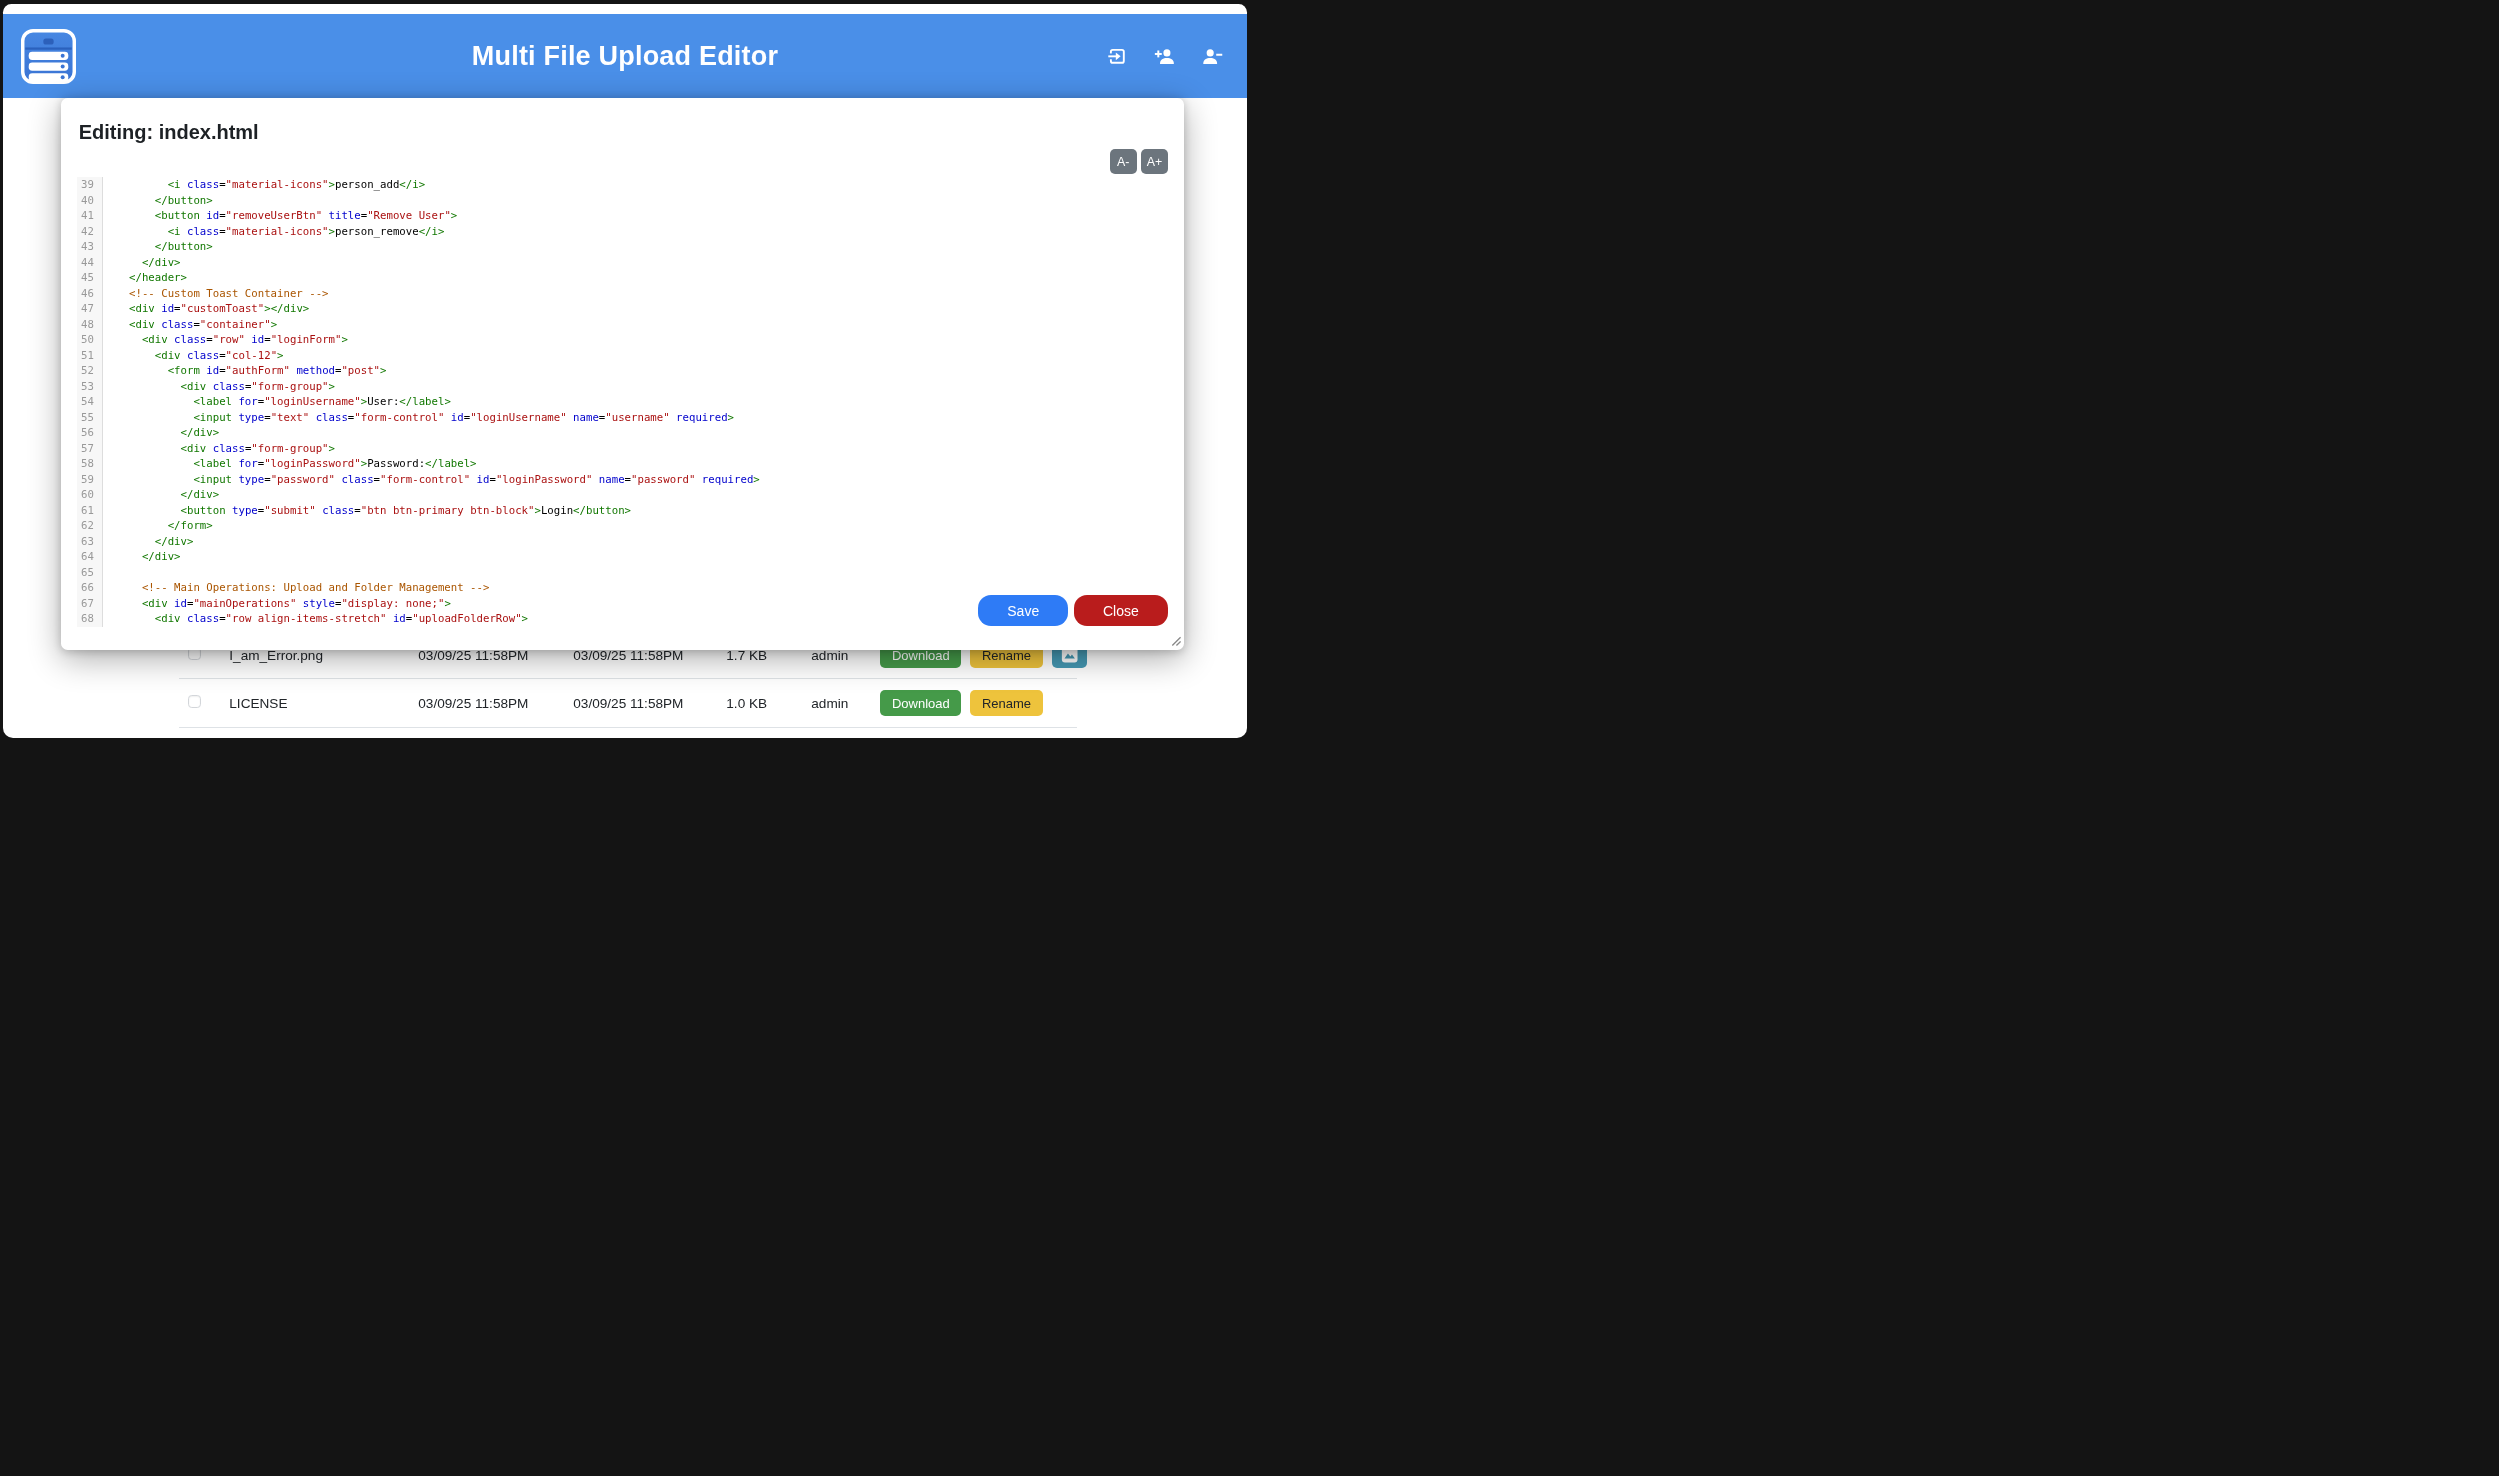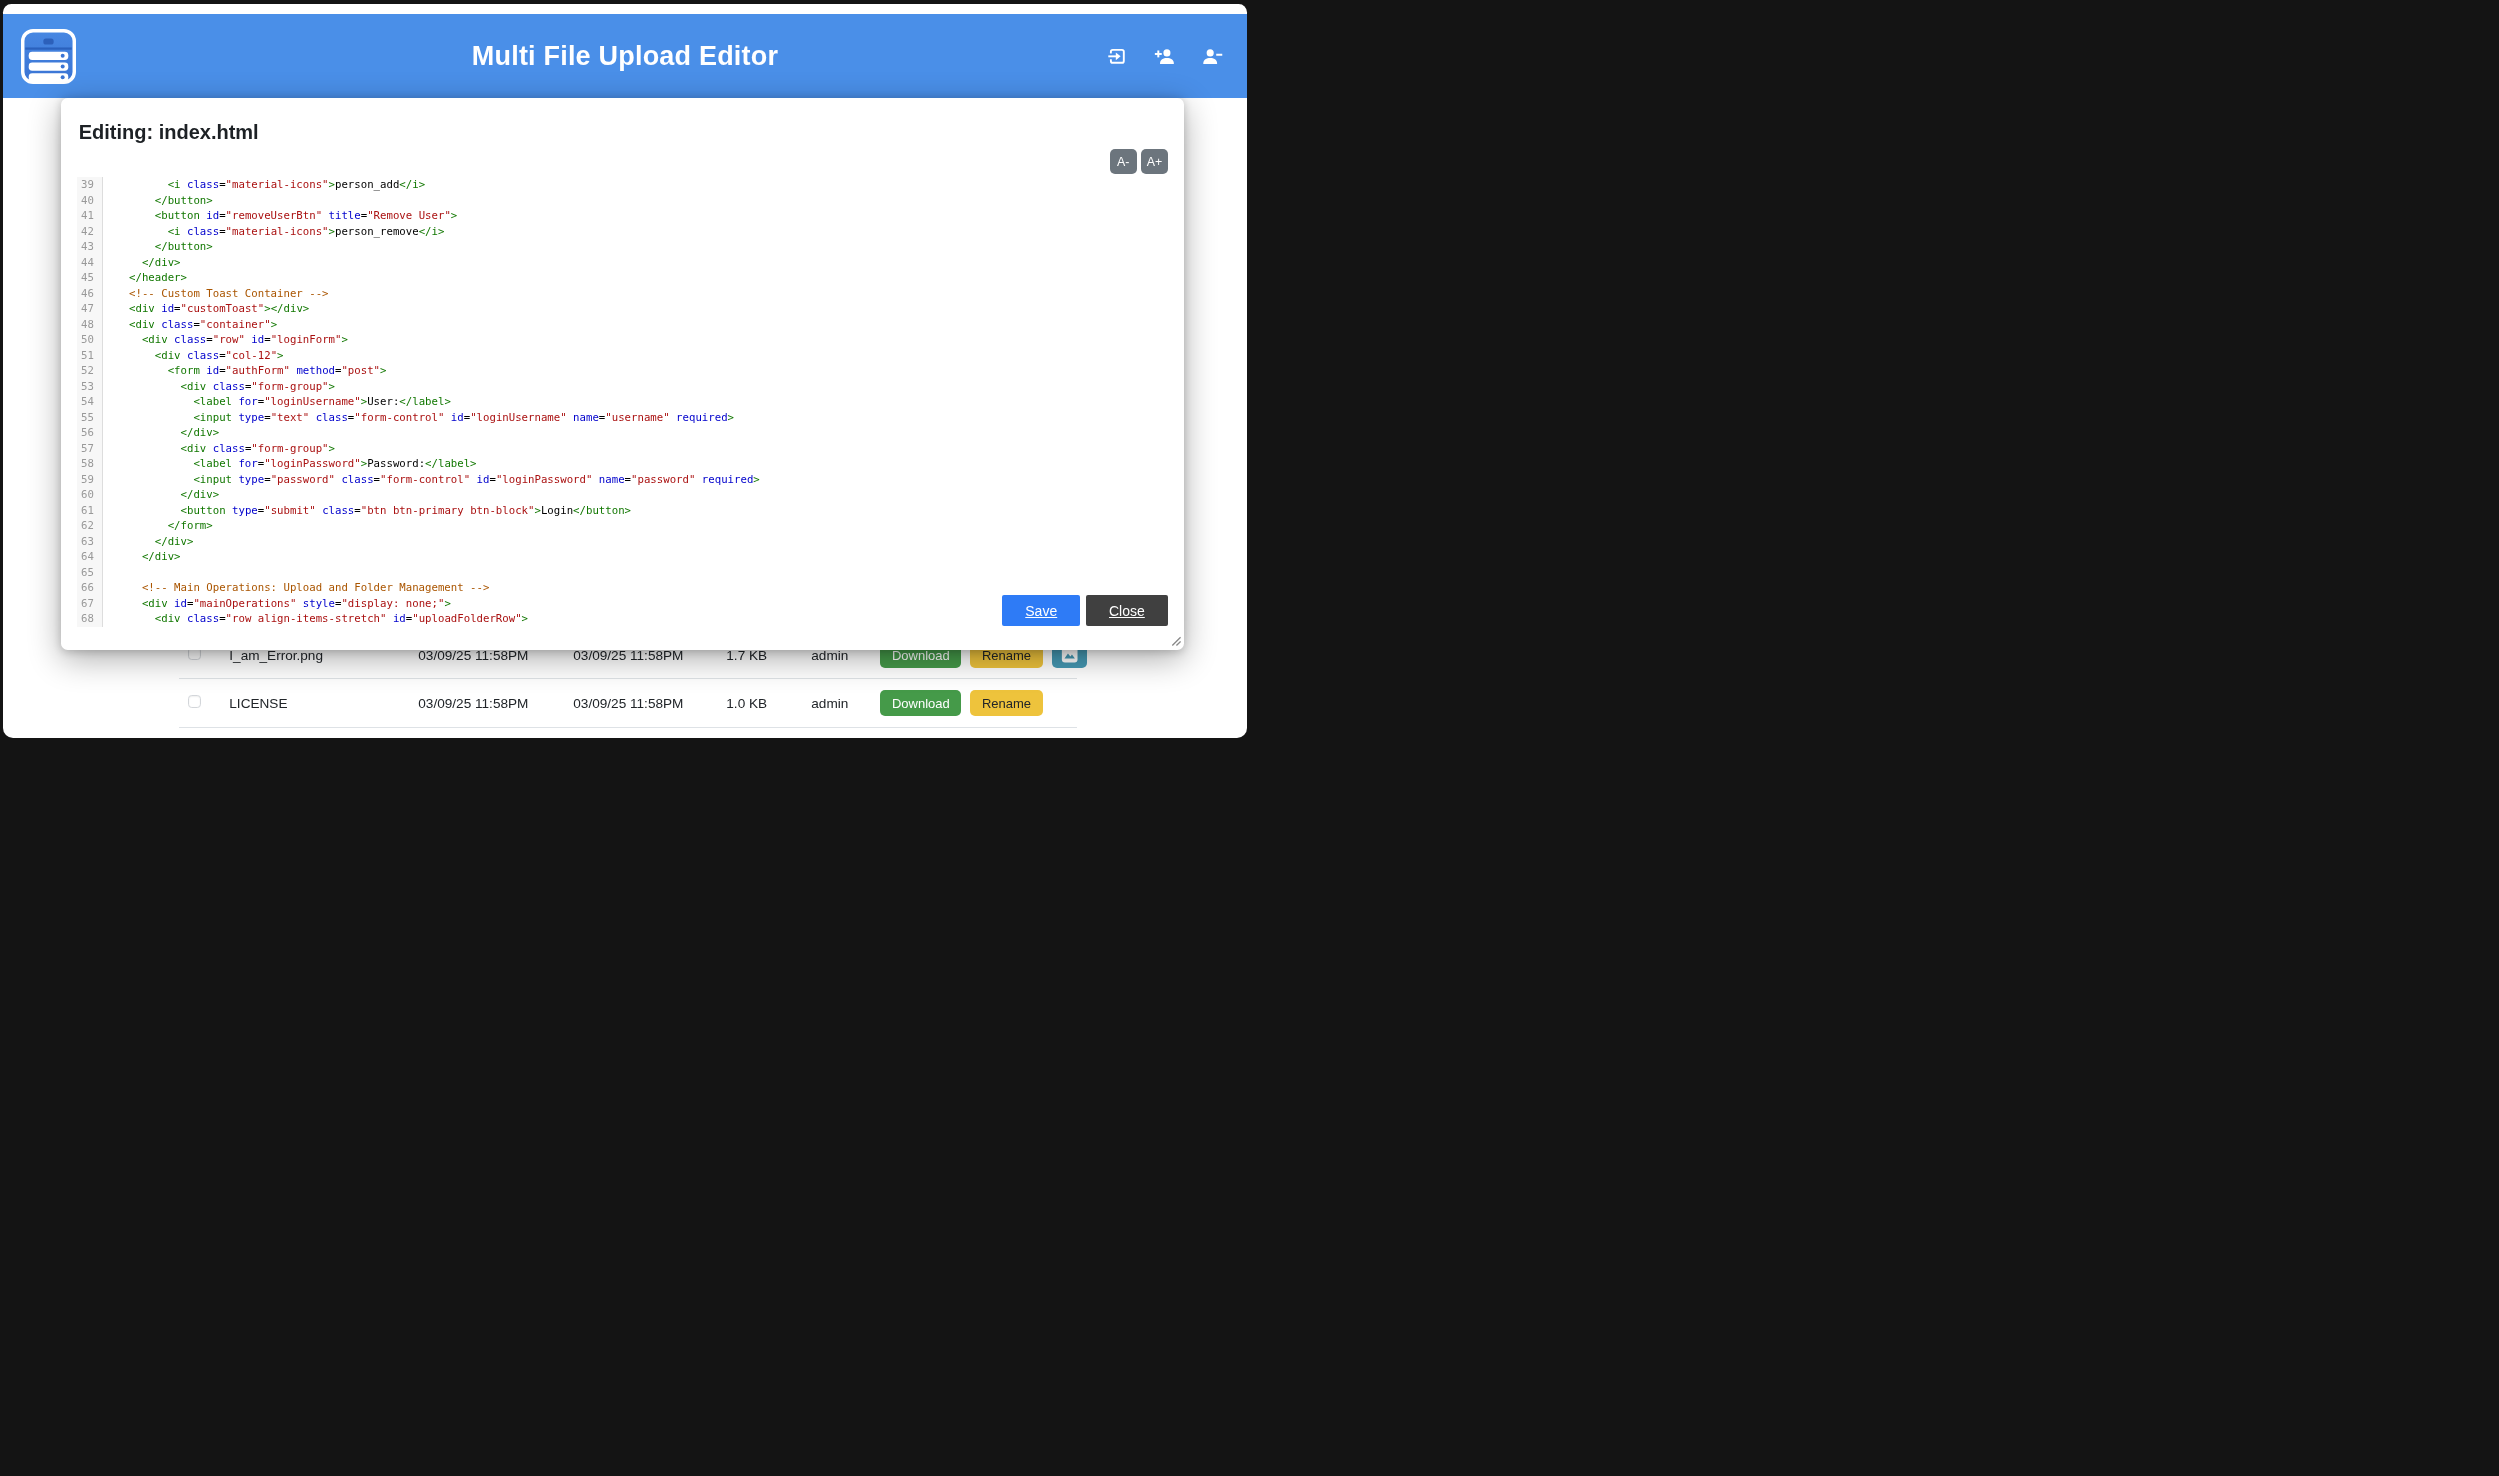--- a/index.html
+++ b/index.html
@@ -72,26 +72,25 @@
   }
   .lcode{padding-left:13.2px;color:#000}
   .tok-g{color:#117700}
   .tok-a{color:#0000cc}
   .tok-s{color:#aa1111}
   .tok-c{color:#aa5500}
   .tok-x{color:#000000}
   
   .modal-actions{position:absolute;right:16.5px;bottom:24px;display:flex;gap:5.8px}
   .mbtn{
-    border:none;border-radius:2px;height:31px;font-size:14px;padding:0 23px;cursor:pointer;
+    border:none;border-radius:13px;height:31px;font-size:14px;padding:0 29px;cursor:pointer;
     font-family:"Liberation Sans",sans-serif;
-    text-decoration:underline;
   }
   .mbtn.save{background:#2e7bf6;color:#fff}
-  .mbtn.close{background:#404040;color:#fff}
+  .mbtn.close{background:#b91c1c;color:#fff}
   .grip{position:absolute;right:3.3px;bottom:3.3px;width:12.4px;height:12.4px;cursor:nwse-resize}
 </style>
 </head>
 <body>
 
 <div class="window">
 
   <header class="app-header">
     <div class="logo-wrap">
       <svg width="55" height="55" viewBox="0 0 64 64">

